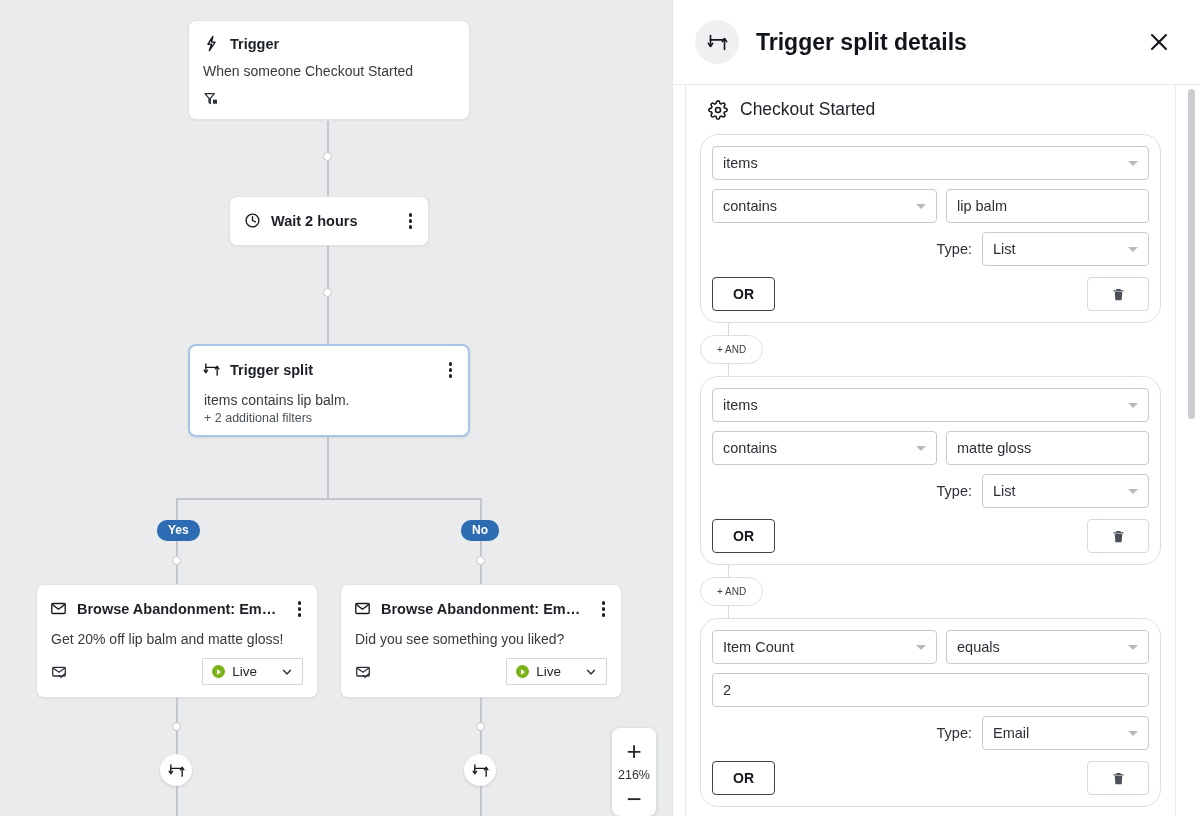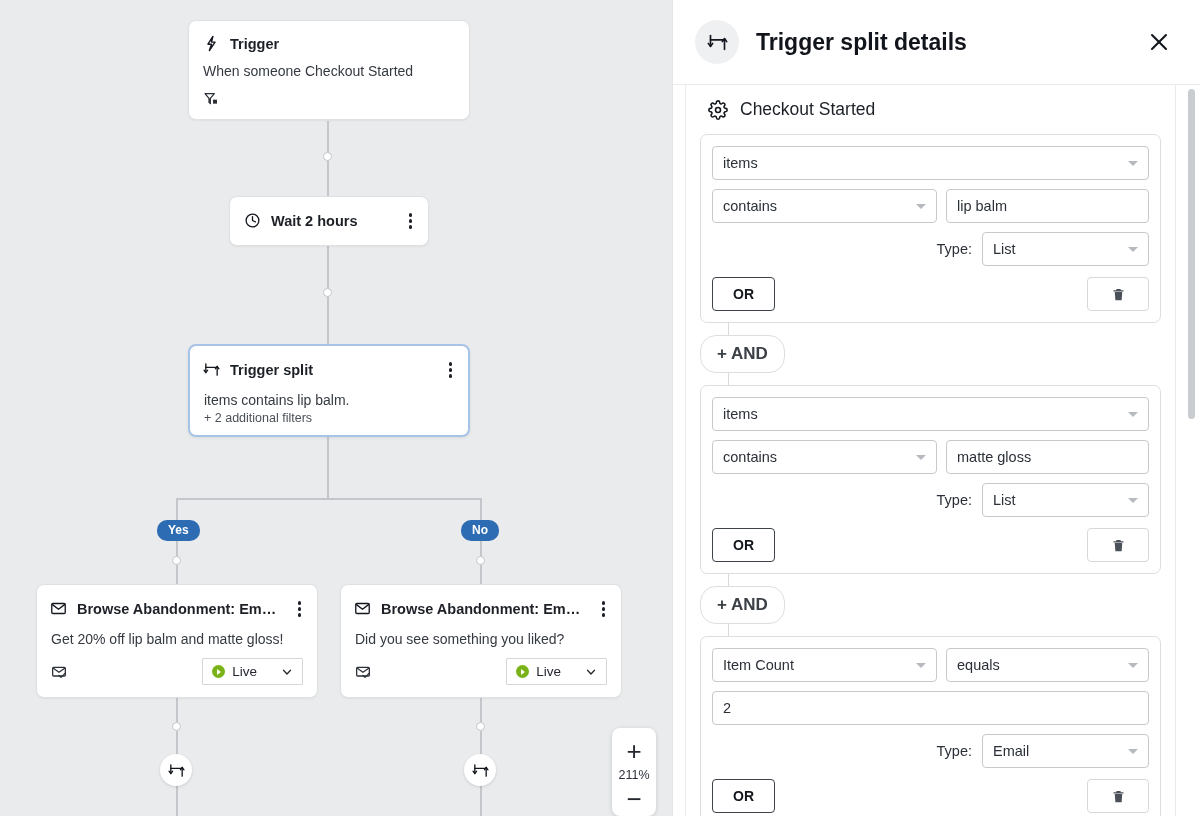--- a/index.html
+++ b/index.html
@@ -152,21 +152,21 @@
     margin-right: 24px;
   }
   .section-head {
     display: flex; align-items: center; gap: 12px;
     padding: 14px 0 14px 8px;
   }
   .section-title { font-size: 17.5px; color: #1d2127; }
 
   .fgroup {
     border: 1px solid #dcdfe2;
-    border-radius: 7px;
+    border-radius: 18px;
     padding: 11px;
     position: relative;
   }
   .frow { display: flex; gap: 9px; margin-bottom: 9px; }
   .ctrl {
     border: 1px solid #c6cacd;
     border-radius: 4px;
     background: #fff;
     height: 34px;
     display: flex; align-items: center;
@@ -204,21 +204,21 @@
   }
   .and-wrap { position: relative; padding: 12px 0 12px 0; }
   .and-wrap::before {
     content: ""; position: absolute;
     left: 28px; top: 0; bottom: 0; width: 1px; background: #d7dadd;
   }
   .btn-and {
     position: relative;
     border: 1px solid #dcdfe2; border-radius: 16px;
     background: #fff; color: #3b4047;
-    font-size: 17px; font-weight: bold;
+    font-size: 10px; font-weight: normal;
     padding: 8px 16px;
     cursor: pointer;
     display: inline-block;
     font-family: "Liberation Sans", sans-serif;
   }
   .scrollbar {
     position: absolute; right: 5px; top: 4px;
     width: 7px; height: 330px;
     background: #c9ccd0; border-radius: 4px;
   }
@@ -392,21 +392,21 @@
           <path d="M4 4v12"></path>
           <polyline points="1.5,13 4,16.5 6.5,13"></polyline>
           <path d="M20 20V8"></path>
           <polyline points="17.5,11 20,7.5 22.5,11"></polyline>
           <path d="M4 9h16"></path>
         </svg>
     </div>
 
     <div class="zoomctl">
       <span class="zbtn">+</span>
-      <span class="zval">211%</span>
+      <span class="zval">216%</span>
       <span class="zbtn">−</span>
     </div>
   </div>
 
   <div class="panel">
     <div class="panel-head">
       <span class="head-avatar">
         <svg width="21" height="21" viewBox="0 0 24 24" fill="none" stroke="#14181e" stroke-width="1.9" stroke-linecap="round" stroke-linejoin="round">
             <path d="M4 4v12"></path>
             <polyline points="1.5,13 4,16.5 6.5,13"></polyline>

